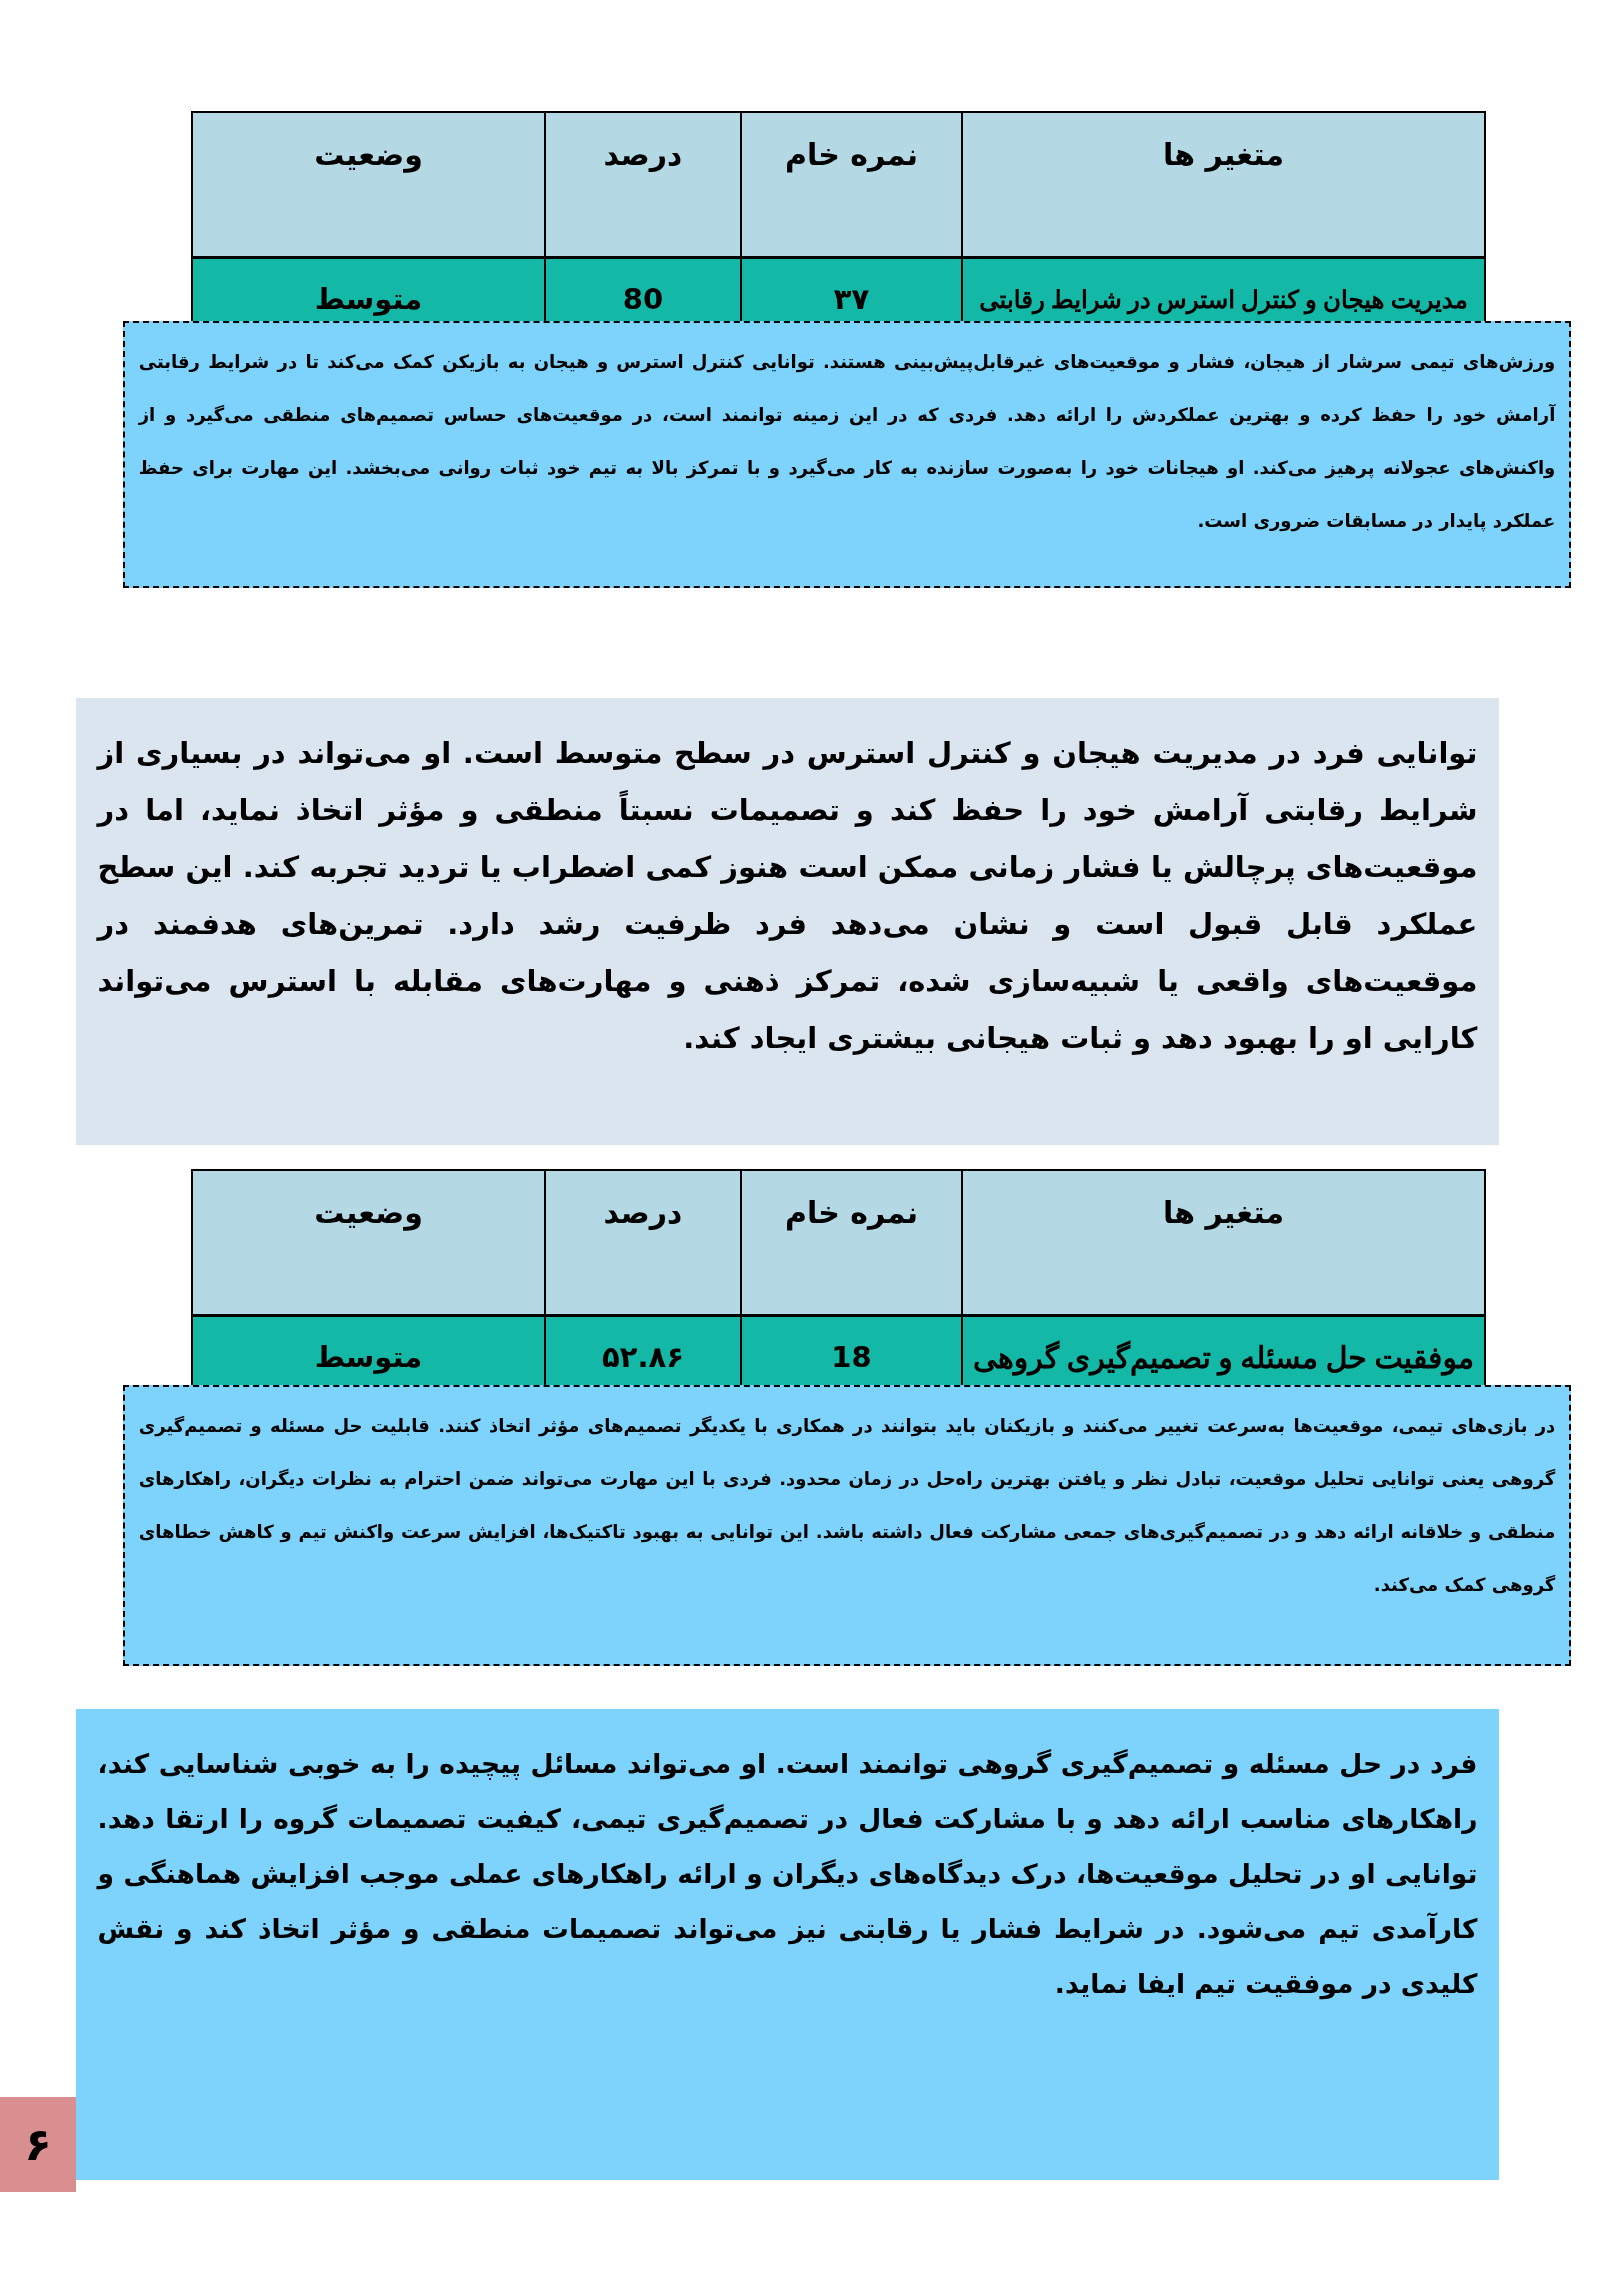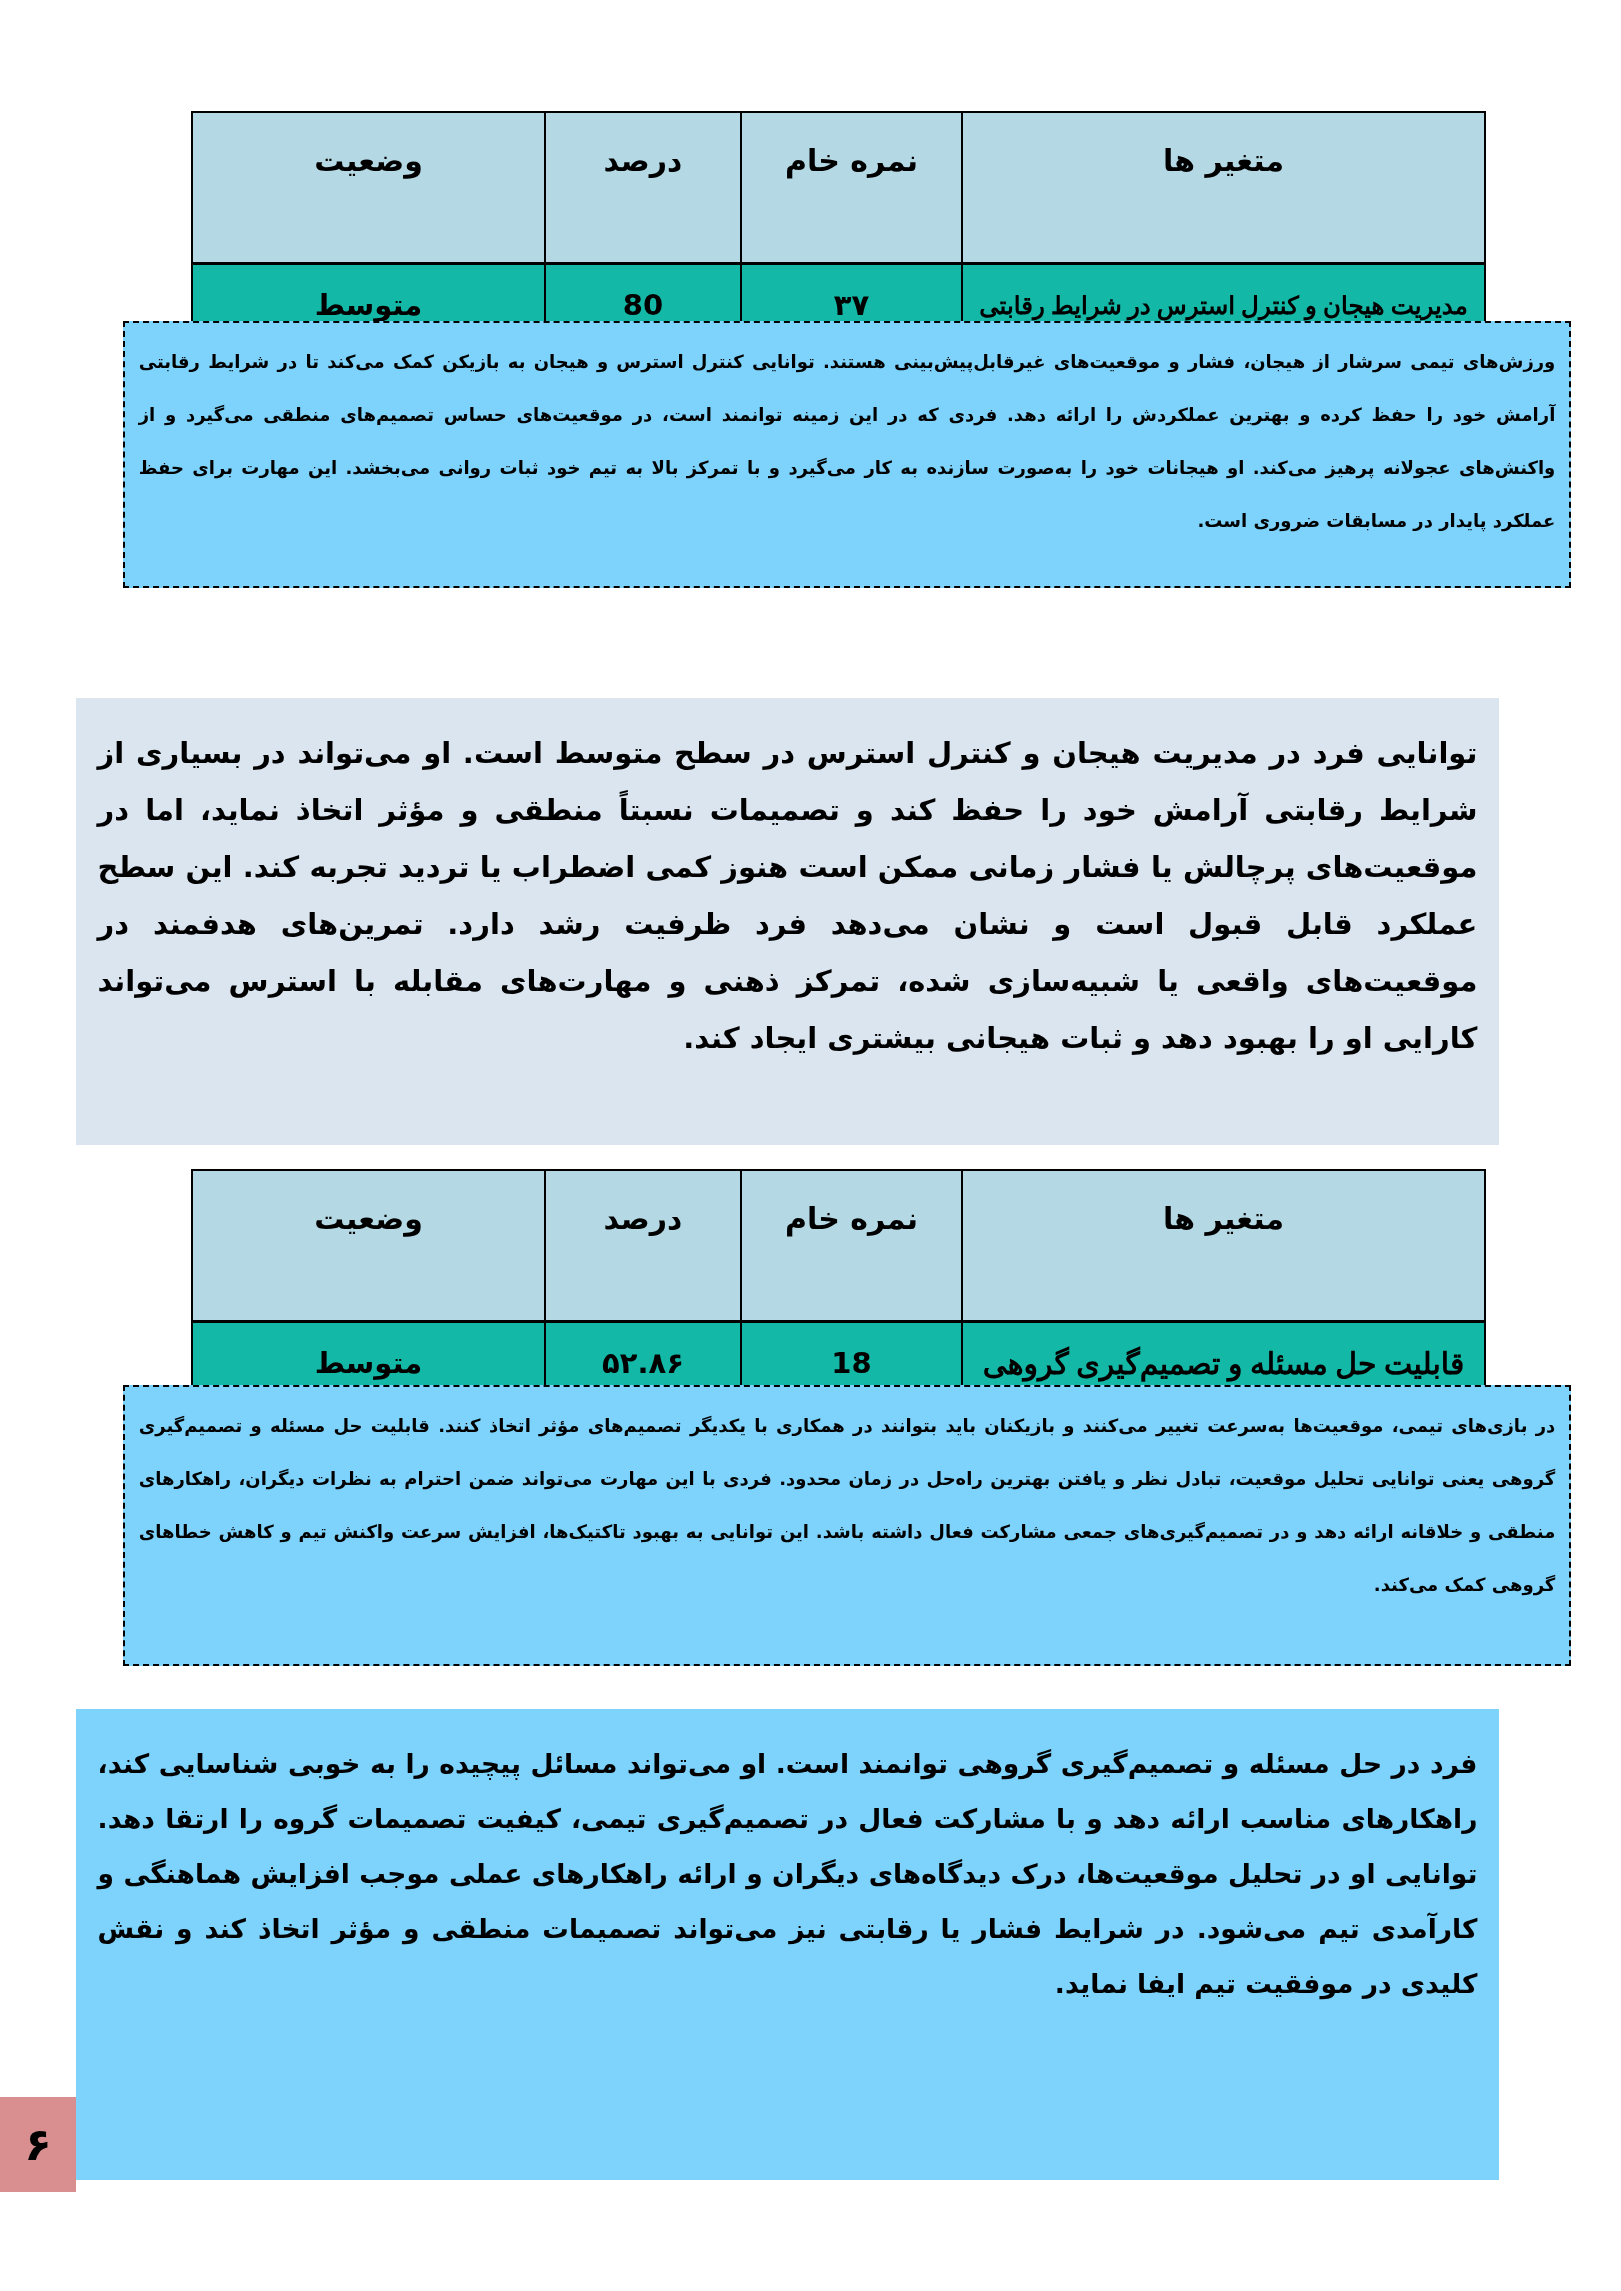--- a/index.html
+++ b/index.html
@@ -8,21 +8,21 @@
     font-family:"DejaVu Sans", sans-serif; direction:rtl; color:#000;
     overflow:hidden;
   }
   
   .score-table {
     position:absolute; border-collapse:collapse; table-layout:fixed;
     border:2.9px solid #000;
   }
   .score-table th, .score-table td { border:2px solid #000; overflow:hidden; }
   .score-table th {
-    height:118px; vertical-align:top; padding-top:30px;
+    height:118px; vertical-align:top; padding-top:24px;
     font-size:30px; font-weight:bold; text-align:center;
     border-bottom:3.9px solid #000;
   }
   .score-table td {
     height:78px; vertical-align:middle; text-align:center;
     font-size:29px; font-weight:bold; background:#14b8a6;
   }
   .t1 { right:135px; top:111px; width:1293px; }
   .t2 { right:135px; top:1169px; width:1293px; }
   td.var-cell { padding:0 7.8px;font-family:Liberation Serif, serif; }
@@ -97,21 +97,21 @@
       <col style="width:353px">
     </colgroup>
     <tbody>
         <tr>
       <th style="background-color: rgb(180, 217, 228);">متغیر ها</th>
       <th style="background-color: rgb(180, 217, 228);">نمره خام</th>
       <th style="background-color: rgb(180, 217, 228);">درصد</th>
       <th style="background-color: rgb(180, 217, 228);">وضعیت</th>
     </tr>
     <tr>
-      <td class="var-cell">قابلیت حل مسئله و تصمیم‌گیری گروهی</td>
+      <td class="var-cell">موفقیت حل مسئله و تصمیم‌گیری گروهی</td>
       <td>18</td>
       <td>۵۲.۸۶</td>
       <td>متوسط</td>
     </tr>
   </tbody>
     </table>
 
   <div class="dashed-block d2">
     <span>در بازی‌های تیمی، موقعیت‌ها به‌سرعت تغییر می‌کنند و بازیکنان باید بتوانند در همکاری با یکدیگر تصمیم‌های مؤثر اتخاذ کنند. قابلیت حل مسئله و تصمیم‌گیری گروهی یعنی توانایی تحلیل موقعیت، تبادل نظر و یافتن بهترین راه‌حل در زمان محدود. فردی با این مهارت می‌تواند ضمن احترام به نظرات دیگران، راهکارهای منطقی و خلاقانه ارائه دهد و در تصمیم‌گیری‌های جمعی مشارکت فعال داشته باشد. این توانایی به بهبود تاکتیک‌ها، افزایش سرعت واکنش تیم و کاهش خطاهای گروهی کمک می‌کند.</span>
   </div>

